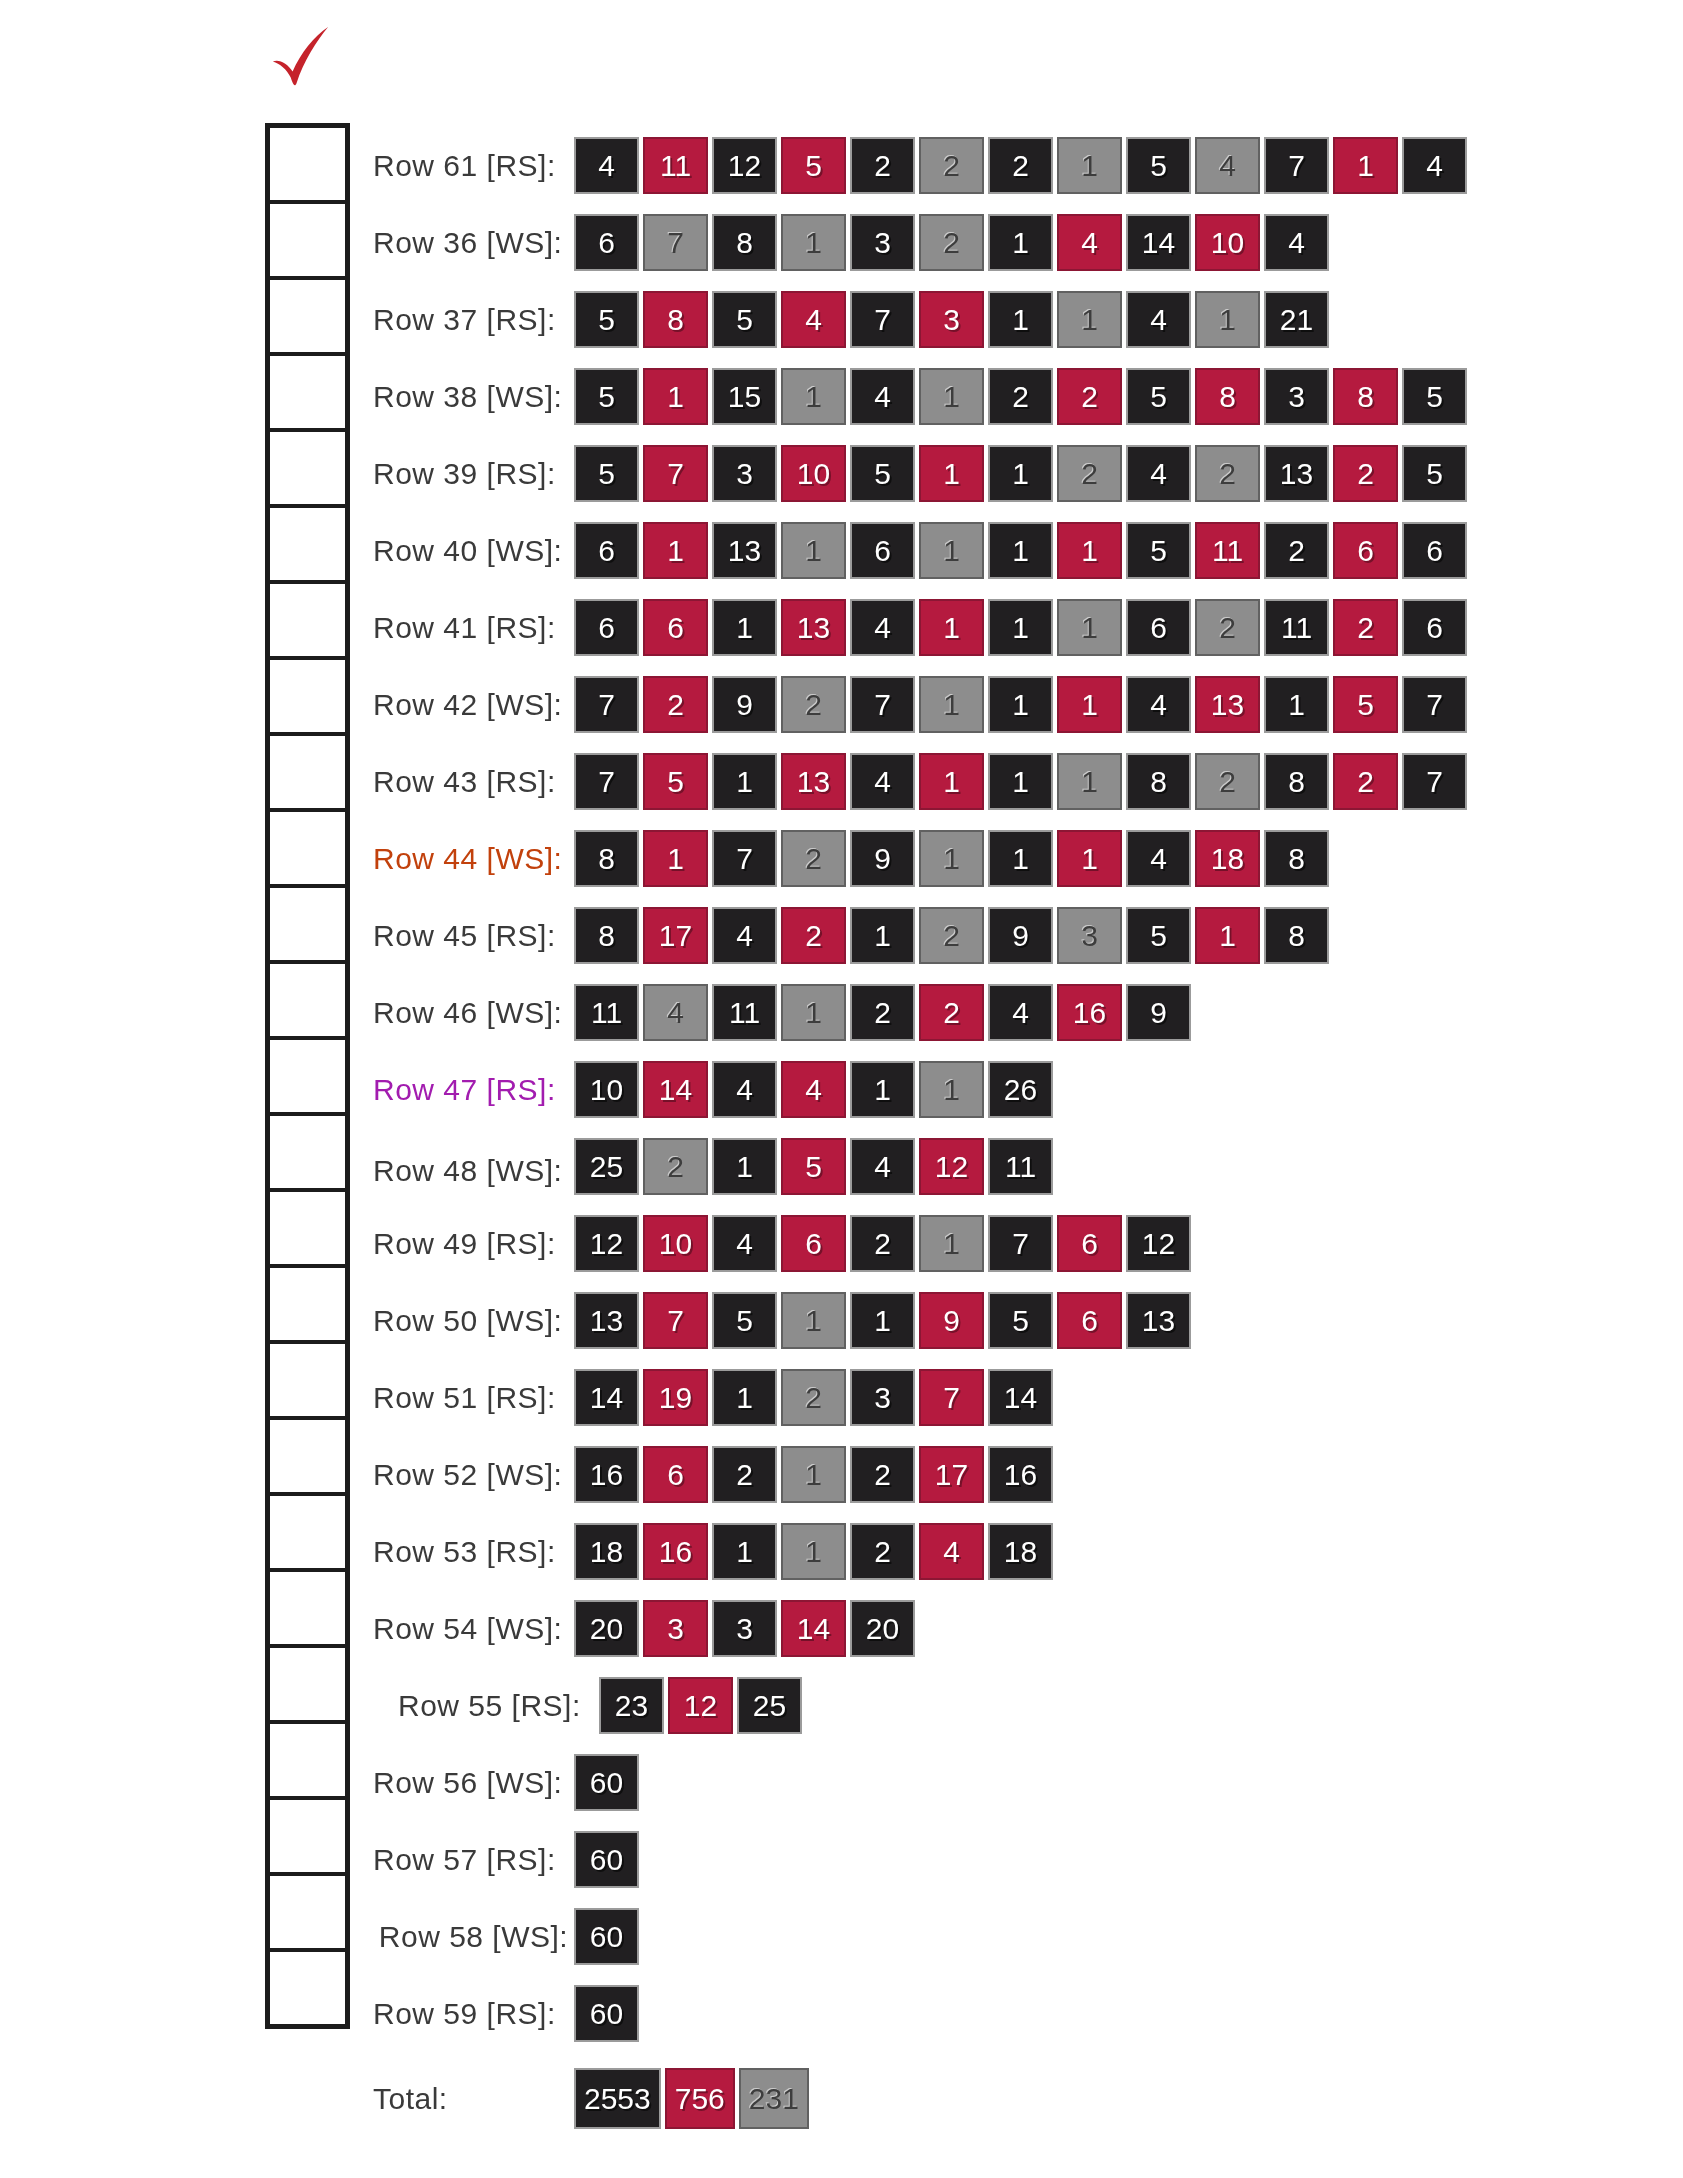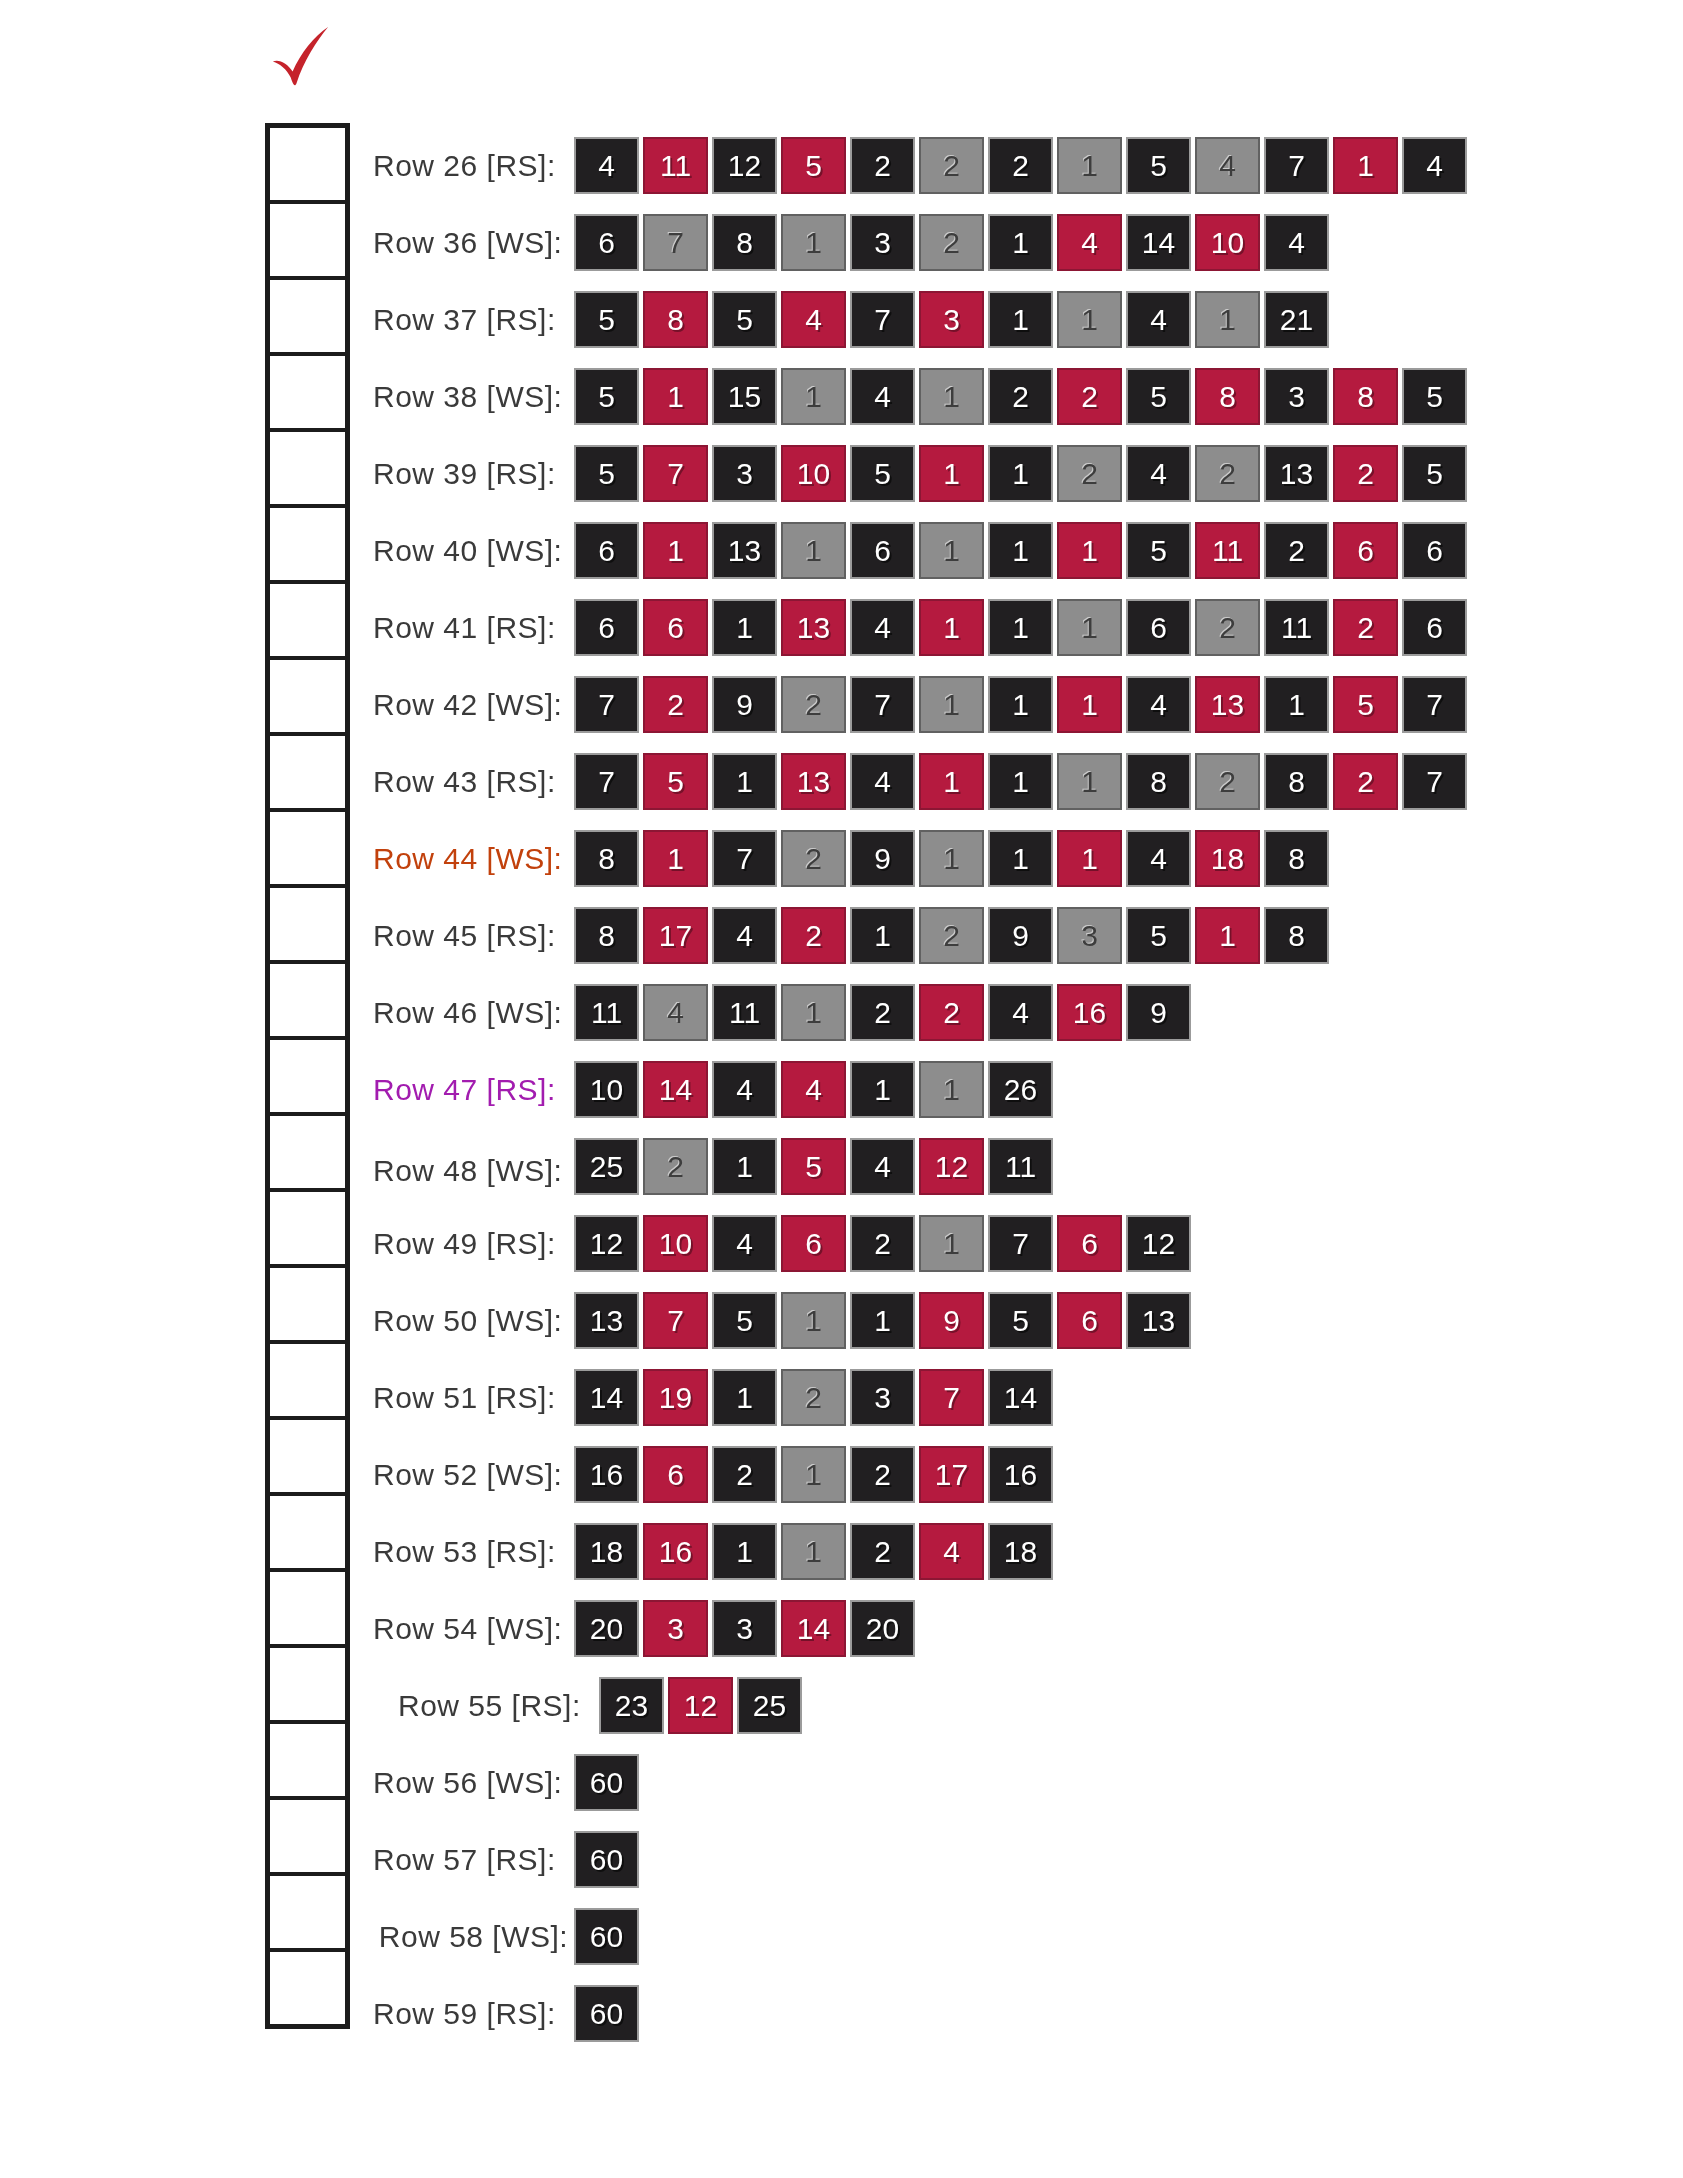--- a/index.html
+++ b/index.html
@@ -63,21 +63,21 @@
       <div class="checkcell"></div>
       <div class="checkcell"></div>
       <div class="checkcell"></div>
       <div class="checkcell"></div>
       <div class="checkcell"></div>
       <div class="checkcell"></div>
     </div>
 
   <div class="rows">
       <div class="chart-row">
-        <span class="row-label" style="color: rgb(58, 58, 58);">Row 26 [RS]:</span>
+        <span class="row-label" style="color: rgb(58, 58, 58);">Row 61 [RS]:</span>
         <div class="boxes">
           <div class="box black" style="background: rgb(33, 31, 33);">4</div>
           <div class="box red" style="background: rgb(181, 26, 63);">11</div>
           <div class="box black" style="background: rgb(33, 31, 33);">12</div>
           <div class="box red" style="background: rgb(181, 26, 63);">5</div>
           <div class="box black" style="background: rgb(33, 31, 33);">2</div>
           <div class="box gray" style="background: rgb(141, 141, 141);">2</div>
           <div class="box black" style="background: rgb(33, 31, 33);">2</div>
           <div class="box gray" style="background: rgb(141, 141, 141);">1</div>
           <div class="box black" style="background: rgb(33, 31, 33);">5</div>
@@ -398,15 +398,23 @@
         </div>
       </div>
       <div class="chart-row">
         <span class="row-label" style="color: rgb(58, 58, 58);">Row 59 [RS]:</span>
         <div class="boxes">
           <div class="box black" style="background: rgb(33, 31, 33);">60</div>
         </div>
       </div>
     </div>
 
+  <div class="total-row">
+    <span class="row-label" style="color: rgb(58, 58, 58);">Total:</span>
+    <div class="boxes">
+        <div class="box black" style="background: rgb(33, 31, 33);">2553</div>
+        <div class="box red" style="background: rgb(181, 26, 63);">756</div>
+        <div class="box gray" style="background: rgb(141, 141, 141);">231</div>
+      </div>
+  </div>
 
 </div>
 
 
 </body></html>

